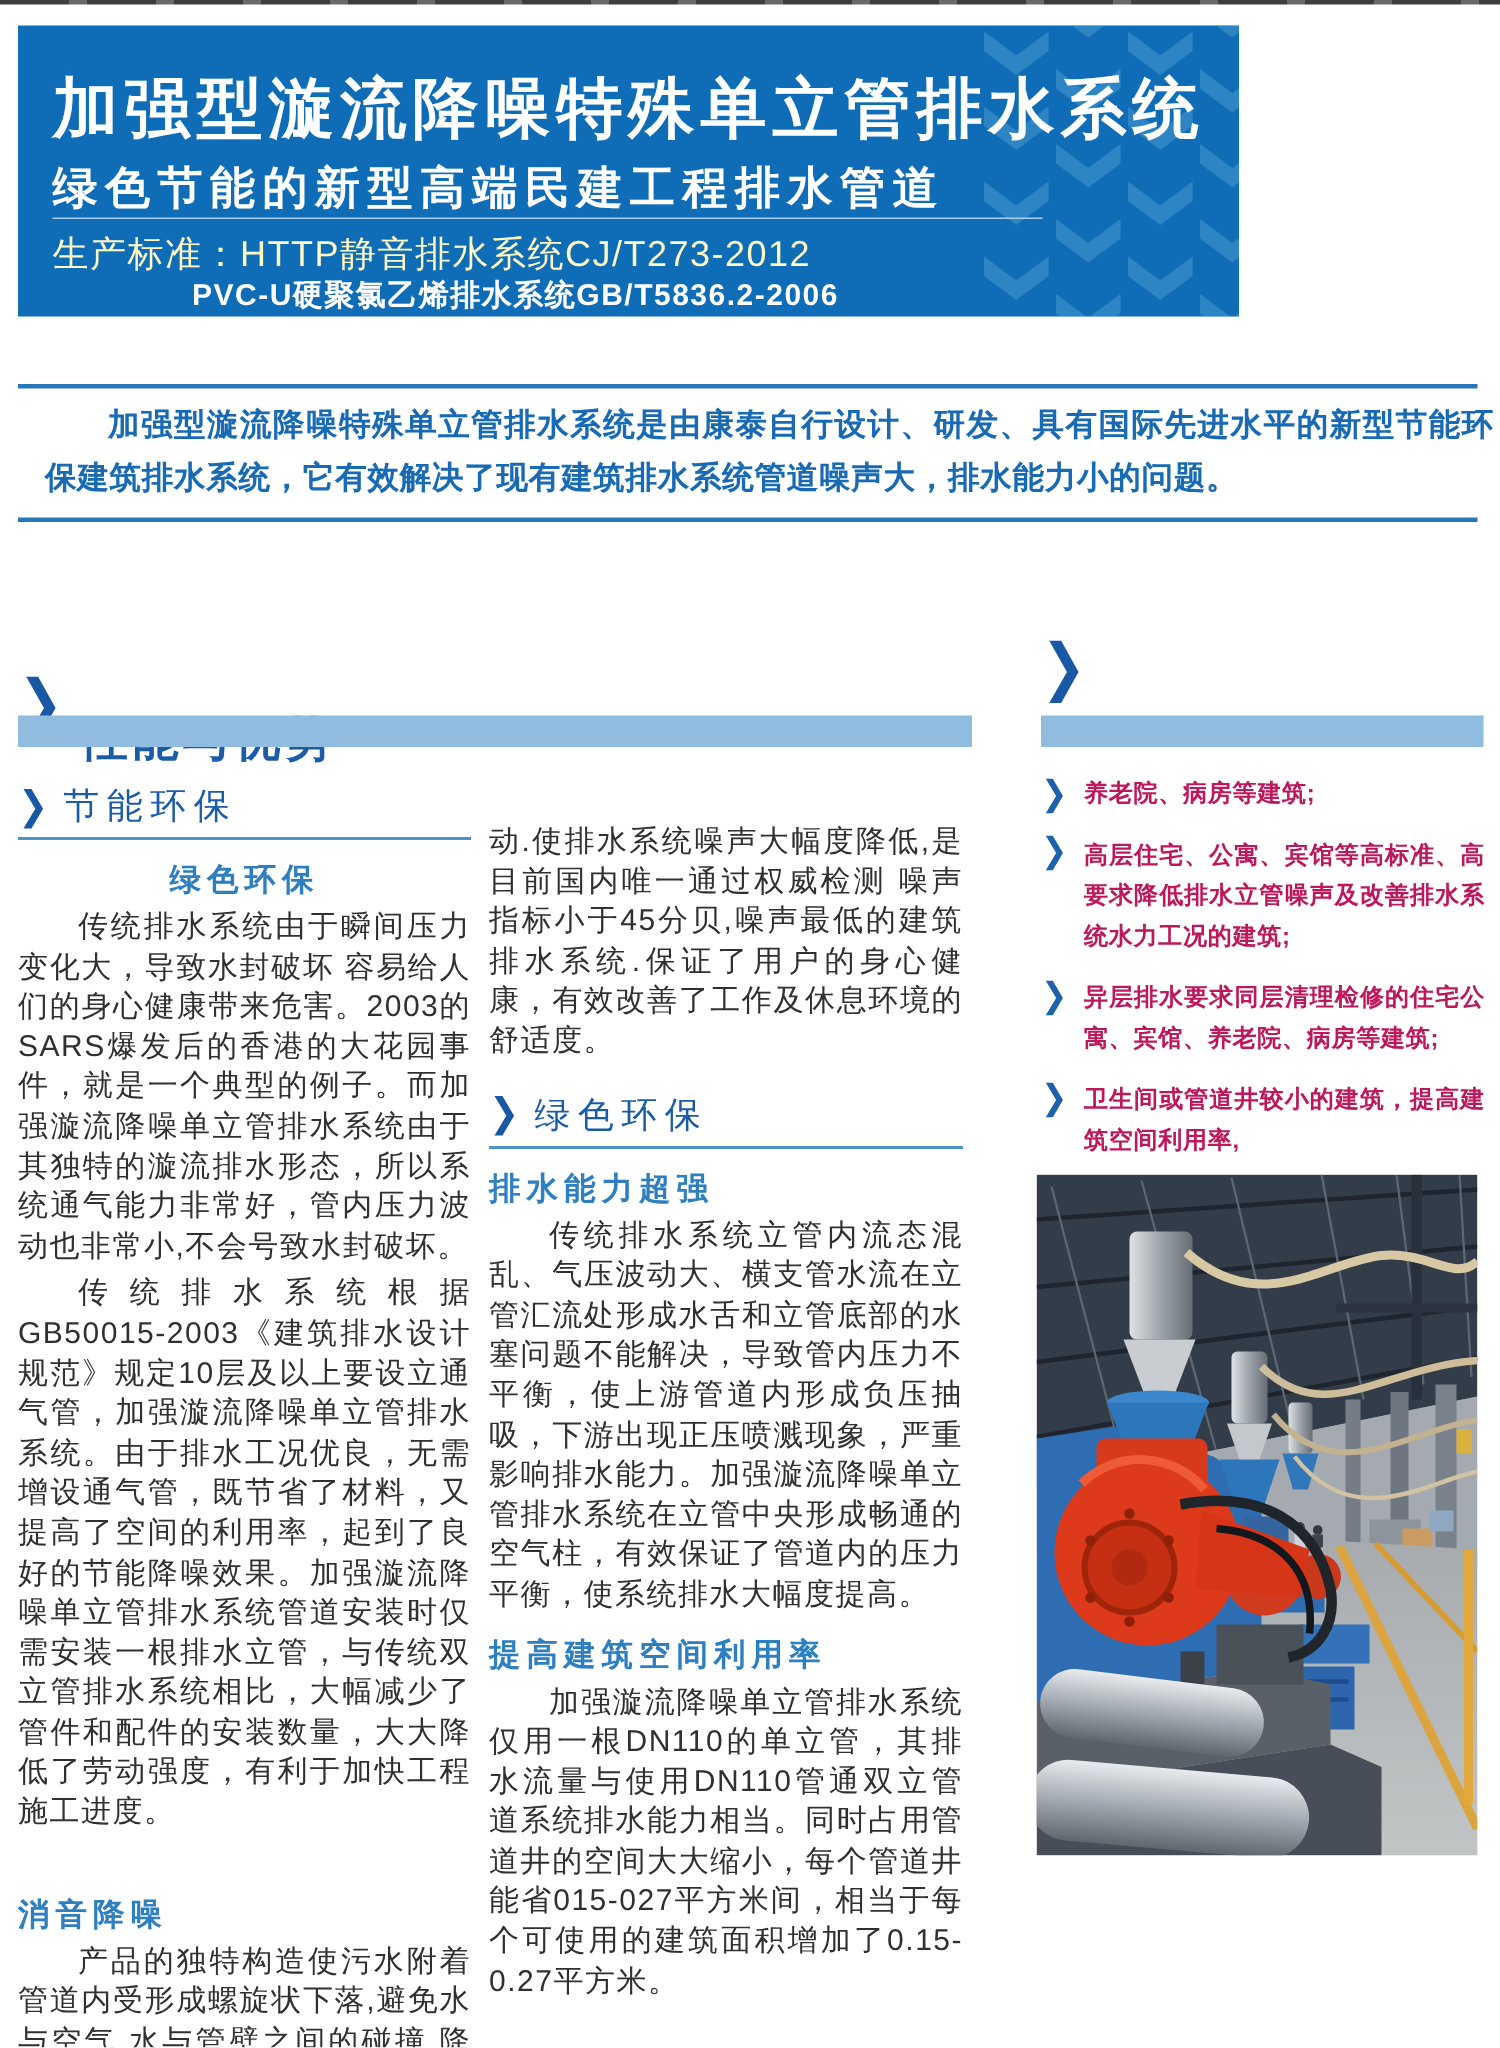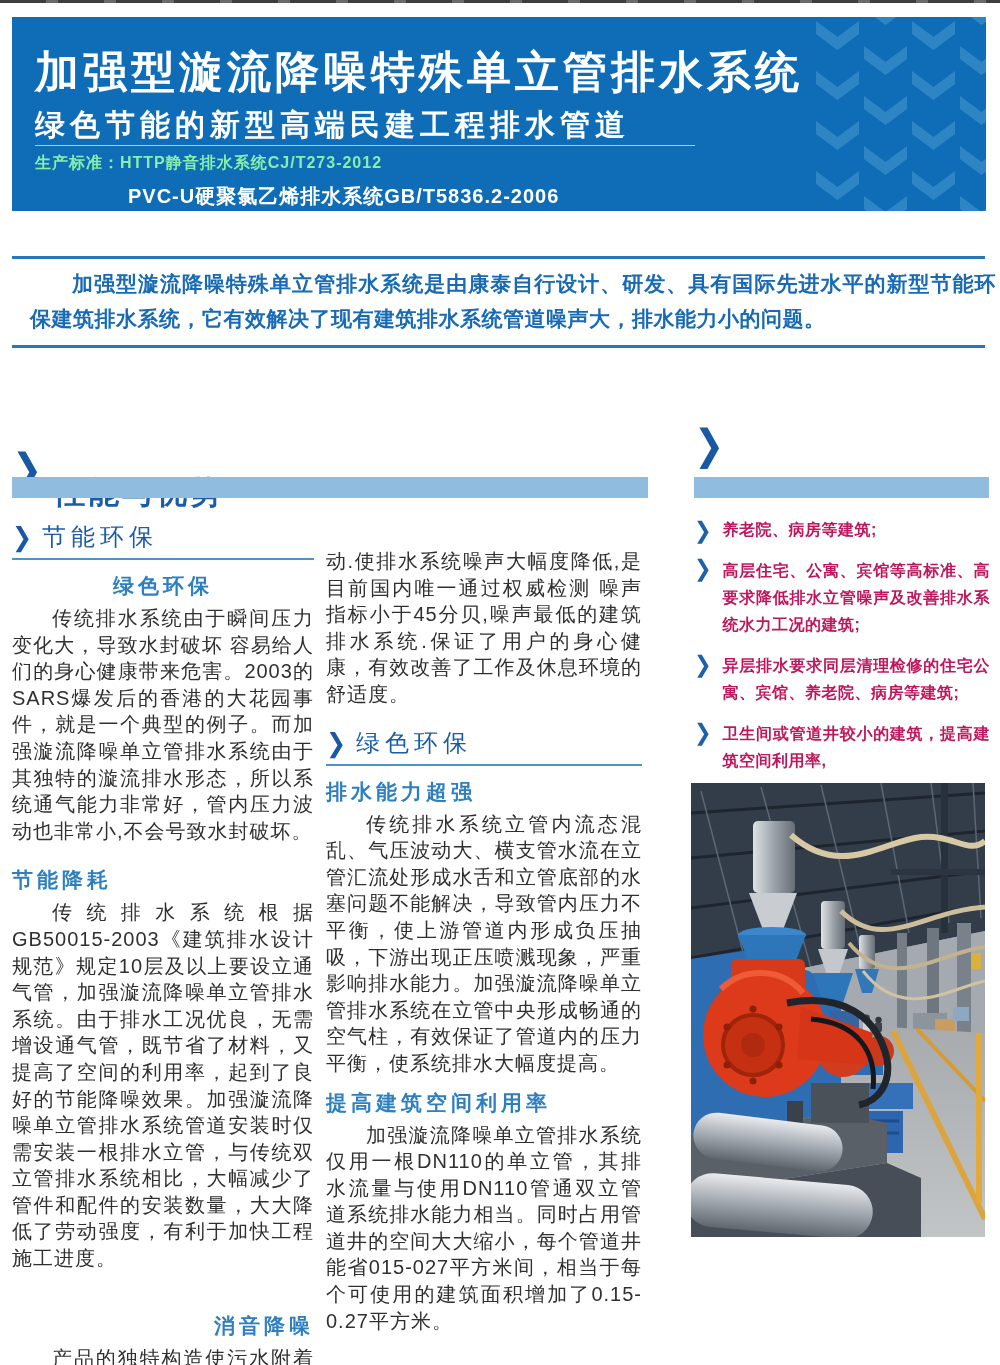--- a/index.html
+++ b/index.html
@@ -4,26 +4,26 @@
 <style>
   html,body{margin:0;padding:0;}
   body{font-family:"Liberation Sans","DejaVu Sans",sans-serif;background:#ffffff;}
   .page{position:relative;width:1000px;height:1365px;background:#ffffff;overflow:hidden;}
 
   
   .top-edge{position:absolute;top:0;left:0;width:1000px;height:3px;
     background:repeating-linear-gradient(90deg,#3e3e3e 0 46px,#6a6a6a 46px 58px);}
 
   
-  .header-band{position:absolute;left:12px;top:17px;width:974px;height:194px;background:#0e6db6;overflow:hidden;}
+  .header-band{position:absolute;left:12px;top:17px;width:814px;height:194px;background:#0e6db6;overflow:hidden;}
   .chevron-pattern{position:absolute;right:0;top:0;height:194px;width:172px;}
   .hd-title{position:absolute;left:23px;top:26px;font-size:44px;font-weight:bold;color:#ffffff;letter-spacing:4px;white-space:nowrap;}
   .hd-subtitle{position:absolute;left:23px;top:88px;font-size:30px;font-weight:bold;color:#ffffff;letter-spacing:5px;white-space:nowrap;text-align:right;}
   .hd-rule{position:absolute;left:23px;top:128px;width:660px;height:1px;background:#aacdе8;background:#a8cde8;}
-  .hd-std1{position:absolute;left:23px;top:136px;font-size:16px;font-weight:bold;color:#86efac;letter-spacing:1px;white-space:nowrap;}
+  .hd-std1{position:absolute;left:23px;top:136px;font-size:24px;font-weight:normal;color:#fef9c3;letter-spacing:1px;white-space:nowrap;}
   .hd-std2{position:absolute;left:116px;top:166px;font-size:20px;font-weight:bold;color:#ffffff;letter-spacing:1px;white-space:nowrap;}
 
   
   .intro-rule-top{position:absolute;left:12px;top:256px;width:973px;height:3px;background:#2878b8;}
   .intro-text{position:absolute;left:30px;top:266px;width:966px;font-size:21px;line-height:35px;
     color:#176ab3;font-weight:bold;text-indent:2em;text-align:justify;letter-spacing:0.5px;}
   .intro-rule-bot{position:absolute;left:12px;top:345px;width:973px;height:3px;background:#2878b8;}
 
   
   .sec-head{position:absolute;display:flex;align-items:center;}
@@ -44,21 +44,21 @@
   .sub-sec-head{display:flex;align-items:center;height:34px;}
   .sub-sec-head .chev{font-size:24px;font-weight:bold;color:#1958a5;margin-right:10px;transform:scaleY(1.1);}
   .sub-sec-head .txt{font-size:24px;font-weight:normal;color:#1b5ca8;letter-spacing:5px;white-space:nowrap;}
   .sub-rule{height:2px;background:#4e93c8;margin-top:4px;}
 
   .mini-head{font-size:21px;font-weight:bold;color:#2e7fc0;letter-spacing:4px;margin-top:22px;}
   .body-p{font-size:20px;line-height:26.6px;color:#303030;letter-spacing:1px;
     text-align:justify;text-indent:2em;margin:5px 0 0 0;}
   .body-p.no-indent{text-indent:0;}
   #col-left .first-mini{margin-top:12px;text-align:center;}
-  #col-left .extra-gap{margin-top:40px;text-align:right;}
+  #col-left .extra-gap{margin-top:40px;}
   #col-mid .carry{margin-top:28px;}
   #col-mid .sub-sec-head{margin-top:18px;}
   #col-mid .mini-head{margin-top:12px;}
 
   
   .bullet-list{list-style:none;margin:0;padding:0;}
   .bullet-list li{display:flex;margin-bottom:14px;}
   .bullet-list .chev{font-size:21px;font-weight:bold;color:#1d61aa;margin-right:11px;line-height:27px;transform:scaleY(1.1);flex:0 0 auto;}
   .bullet-list .btxt{font-size:16px;line-height:27px;font-weight:bold;color:#be185d;letter-spacing:0.5px;text-align:justify;}
 
@@ -108,21 +108,20 @@
   <div class="col" id="col-left">
     <div class="sub-sec-head">
       <span class="chev">❯</span>
       <span class="txt">节能环保</span>
     </div>
     <div class="sub-rule"></div>
 
     <div class="mini-head first-mini">绿色环保</div>
     <p class="body-p">传统排水系统由于瞬间压力变化大，导致水封破坏 容易给人们的身心健康带来危害。2003的SARS爆发后的香港的大花园事件，就是一个典型的例子。而加强漩流降噪单立管排水系统由于其独特的漩流排水形态，所以系统通气能力非常好，管内压力波动也非常小,不会号致水封破坏。</p>
 
-    <div class="mini-head">节能降耗</div>
     <p class="body-p">传统排水系统根据GB50015-2003《建筑排水设计规范》规定10层及以上要设立通气管，加强漩流降噪单立管排水系统。由于排水工况优良，无需增设通气管，既节省了材料，又提高了空间的利用率，起到了良好的节能降噪效果。加强漩流降噪单立管排水系统管道安装时仅需安装一根排水立管，与传统双立管排水系统相比，大幅减少了管件和配件的安装数量，大大降低了劳动强度，有利于加快工程施工进度。</p>
 
     <div class="mini-head extra-gap">消音降噪</div>
     <p class="body-p">产品的独特构造使污水附着管道内受形成螺旋状下落,避免水与空气.水与管壁之间的碰撞,降低管道振</p>
   </div>
 
   <div class="col" id="col-mid">
     <p class="body-p no-indent carry">动.使排水系统噪声大幅度降低,是目前国内唯一通过权威检测 噪声指标小于45分贝,噪声最低的建筑排水系统.保证了用户的身心健康，有效改善了工作及休息环境的舒适度。</p>
 
     <div class="sub-sec-head">

